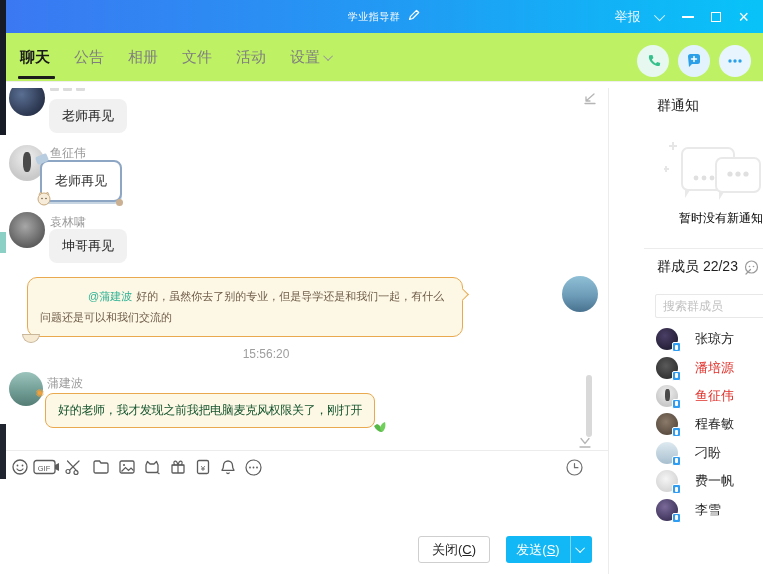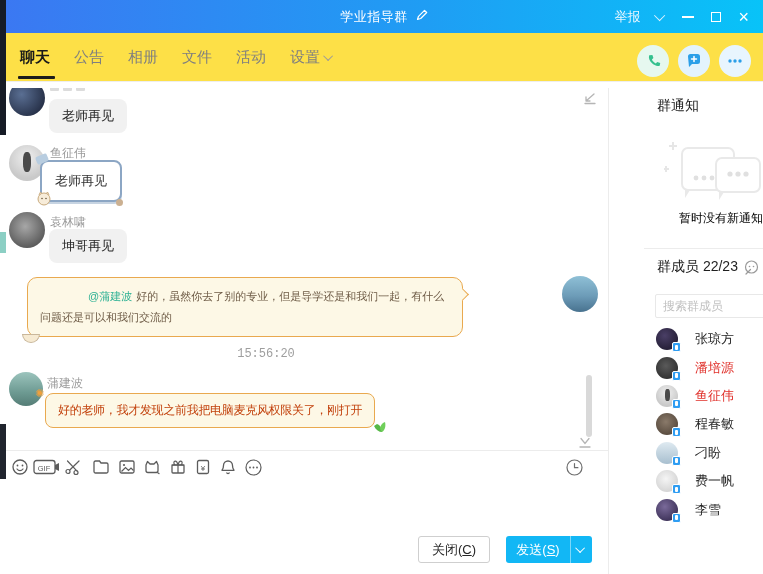--- a/index.html
+++ b/index.html
@@ -8,30 +8,30 @@
   #app { position:relative; width:763px; height:574px; background:#fff; overflow:hidden; }
 
   
   .sliver { position:absolute; left:0; width:6px; }
 
   
   .titlebar { position:absolute; left:6px; top:0; right:0; height:33px;
     background:linear-gradient(90deg,#3b78f2 0%,#1f9df4 55%,#08c3f8 100%);
     display:flex; align-items:center; justify-content:center; }
   .title-wrap { display:flex; align-items:center; gap:7px; }
-  .title-text { color:#fff; font-size:13px; letter-spacing:.5px; }
+  .title-text { color:#fff; font-size:10px; letter-spacing:.5px; }
   .win-controls { position:absolute; right:0; top:0; height:33px; display:flex; align-items:center; gap:17px; padding-right:14px; }
   .report-label { color:#eaf6ff; font-size:13px; }
   .chev-down-w { width:8px; height:8px; border-left:1.5px solid #dff2ff; border-bottom:1.5px solid #dff2ff; transform:rotate(-45deg) translateY(-2px); }
   .btn-min { width:12px; height:2px; background:#fff; }
   .btn-max { width:10px; height:10px; border:1.5px solid #fff; }
   .btn-close { color:#fff; font-size:18px; line-height:10px; }
 
   
-  .tabbar { position:absolute; left:6px; top:33px; right:0; height:49px; background:#fde047; border-bottom:1px solid #eeeeee; }
+  .tabbar { position:absolute; left:6px; top:33px; right:0; height:49px; background:#bef264; border-bottom:1px solid #eeeeee; }
   .tabs { display:flex; align-items:center; height:100%; padding-left:14px; gap:24px; position:relative; }
   .tab { font-size:15px; color:#7f7f7f; cursor:default; display:flex; align-items:center; gap:6px; }
   .tab.active { color:#1a1a1a; font-weight:bold; }
   .tab-underline { position:absolute; left:12px; bottom:2px; width:37px; height:3px; background:#1c1c1c; border-radius:1px; }
   .chev-down-g { width:7px; height:7px; border-left:1.5px solid #9a9a9a; border-bottom:1.5px solid #9a9a9a; transform:rotate(-45deg) translateY(-2px); }
   .actions { position:absolute; right:0; top:0; height:55px; display:flex; align-items:center; gap:9px; padding-right:12px; }
   .act-circle { width:32px; height:32px; border-radius:50%; display:flex; align-items:center; justify-content:center; }
   .act-phone { background:#e6f8ef; }
   .act-chat  { background:#e3f3fd; }
   .act-more  { background:#e8f5fe; }
@@ -61,25 +61,25 @@
   .stk-cat { position:absolute; left:-6px; bottom:-9px; }
   .stk-knob { position:absolute; right:-3px; bottom:-6px; width:7px; height:7px; border-radius:50%; background:#cbb091; }
 
   
   .bubble-theme { position:absolute; background:#fdf8e6; border:1px solid #e9a94f; border-radius:10px; }
   .self-bubble { left:21px; top:189px; width:436px; padding:8px 12px; font-size:11px; line-height:21px; color:#6d5a45; }
   .self-bubble .mention { color:#2bb093;margin-left:48px; }
   .self-bubble .tail { position:absolute; right:-5px; top:12px; width:9px; height:9px; background:#fdf8e6;
     border-top:1px solid #e9a94f; border-right:1px solid #e9a94f; transform:rotate(45deg); }
   .bowl { position:absolute; left:-6px; bottom:-7px; width:18px; height:9px; background:#f6ead2; border:1px solid #c9b79b; border-radius:0 0 9px 9px; }
-  .pb-bubble { left:39px; top:305px; padding:8px 12px; font-size:12px; letter-spacing:-0.3px; color:#c2410c; white-space:nowrap; border-radius:8px; }
+  .pb-bubble { left:39px; top:305px; padding:8px 12px; font-size:12px; letter-spacing:-0.3px; color:#14532d; white-space:nowrap; border-radius:8px; }
   .sun { position:absolute; left:29px; top:299px; font-size:11px; color:#f0a03c; }
   .sprout { position:absolute; right:-14px; bottom:-10px; }
 
-  .timestamp { position:absolute; top:259px; left:0; width:520px; text-align:center; font-size:12px; color:#9e9e9e;font-family:Liberation Mono, monospace; }
+  .timestamp { position:absolute; top:259px; left:0; width:520px; text-align:center; font-size:12px; color:#9e9e9e; }
 
   .scroll-thumb { position:absolute; left:580px; top:287px; width:6px; height:62px; background:#d9d9d9; border-radius:3px; }
   .scroll-top-btn { position:absolute; left:576px; top:3px; }
   .scroll-bottom-btn { position:absolute; left:571px; top:347px; }
 
   
   .toolbar { position:absolute; left:6px; top:450px; width:602px; height:32px; border-top:1px solid #ececec; background:#fff;padding-left:27px; }
   .ticon { position:absolute; top:7px; }
   .input-zone { position:absolute; left:6px; top:482px; width:602px; height:48px; background:#fff; }
   .close-btn { position:absolute; left:418px; top:536px; width:72px; height:27px; background:#fff;

